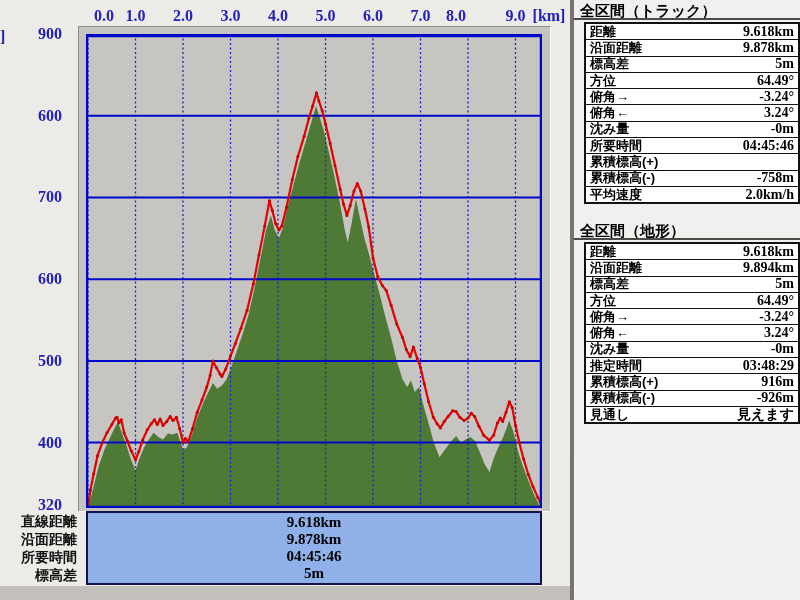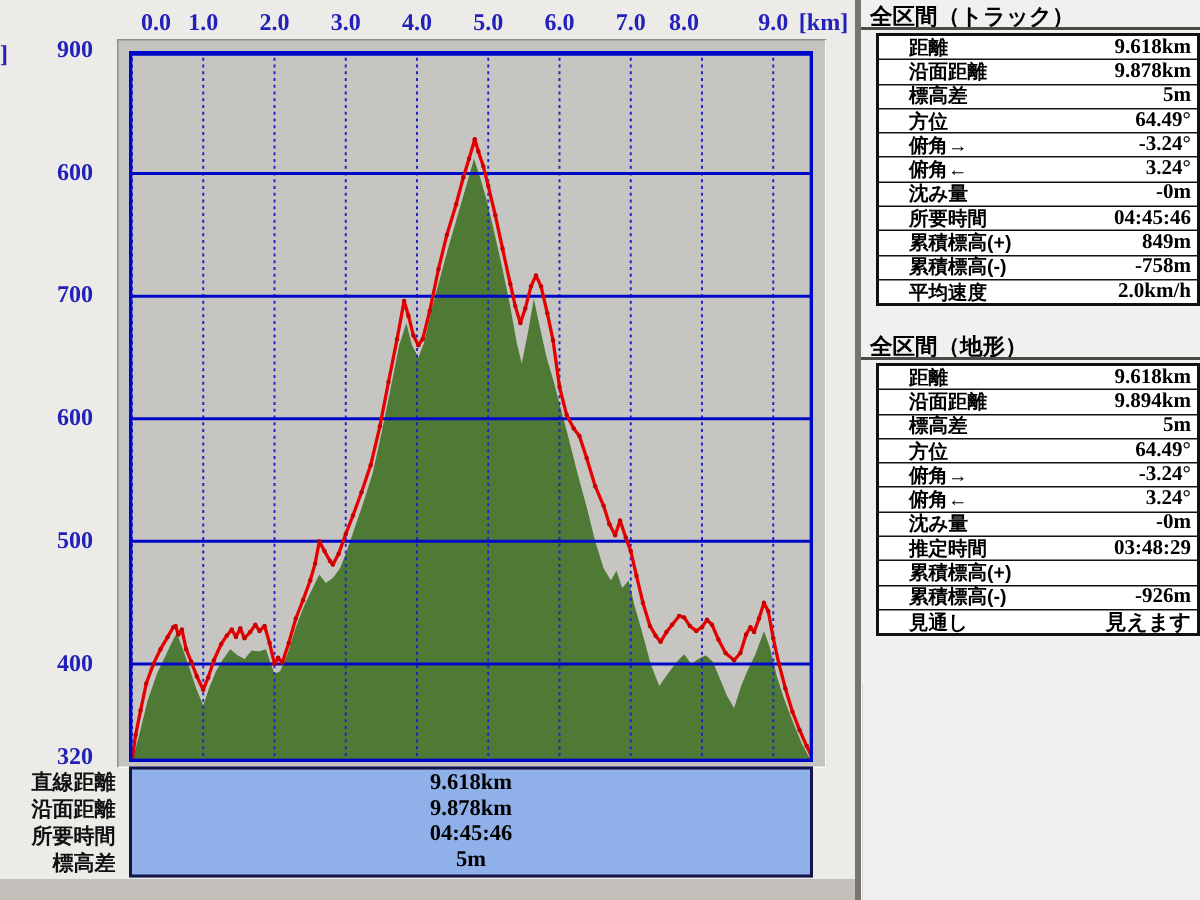--- a/index.html
+++ b/index.html
@@ -32,21 +32,21 @@
   .bottom-label{height:18px;text-align:right;font:bold 14px "Liberation Sans","DejaVu Sans",sans-serif;color:#111;line-height:18px;}
   
   #splitter{position:absolute;left:570px;top:0;width:4px;height:600px;background:#76746f;border-right:1px solid #fbfaf8;cursor:col-resize;}
   
   #right-pane{position:absolute;left:574px;top:0;width:226px;height:456px;background:#f1f0ee;}
   .panel-header{position:absolute;left:6px;width:214px;font:bold 15px "Liberation Sans","DejaVu Sans",sans-serif;color:#000;}
   .panel-underline{position:absolute;left:0;width:226px;border-top:2px solid #4c4a47;}
   .panel-table{position:absolute;left:10px;width:212px;background:#ffffff;border:2px solid #111;}
   .prow{display:flex;align-items:center;height:15.3px;border-bottom:1px solid #111;}
   .prow:last-child{border-bottom:none;}
-  .prow .plabel{flex:0 0 auto;padding-left:20px;font:bold 13px "Liberation Sans","DejaVu Sans",sans-serif;color:#000;white-space:nowrap;}
+  .prow .plabel{flex:0 0 auto;padding-left:4px;font:bold 13px "Liberation Sans","DejaVu Sans",sans-serif;color:#000;white-space:nowrap;}
   .prow .pvalue{flex:1 1 auto;padding-right:4px;text-align:right;font:bold 14px "Liberation Serif","DejaVu Serif",serif;color:#000;white-space:nowrap;}
 </style>
 </head>
 <body>
 
 <div id="app">
 
   <div id="left-pane">
     <span id="y-unit">]</span>
 
@@ -262,21 +262,20 @@
         <div class="prow">
           <span class="plabel">沈み量</span>
           <span class="pvalue">-0m</span>
         </div>
         <div class="prow">
           <span class="plabel">所要時間</span>
           <span class="pvalue">04:45:46</span>
         </div>
         <div class="prow">
           <span class="plabel">累積標高(+)</span>
-          <span class="pvalue">849m</span>
         </div>
         <div class="prow">
           <span class="plabel">累積標高(-)</span>
           <span class="pvalue">-758m</span>
         </div>
         <div class="prow">
           <span class="plabel">平均速度</span>
           <span class="pvalue">2.0km/h</span>
         </div>
       </div>
@@ -310,20 +309,21 @@
         <div class="prow">
           <span class="plabel">沈み量</span>
           <span class="pvalue">-0m</span>
         </div>
         <div class="prow">
           <span class="plabel">推定時間</span>
           <span class="pvalue">03:48:29</span>
         </div>
         <div class="prow">
           <span class="plabel">累積標高(+)</span>
+          <span class="pvalue">916m</span>
         </div>
         <div class="prow">
           <span class="plabel">累積標高(-)</span>
           <span class="pvalue">-926m</span>
         </div>
         <div class="prow">
           <span class="plabel">見通し</span>
           <span class="pvalue">見えます</span>
         </div>
       </div>

